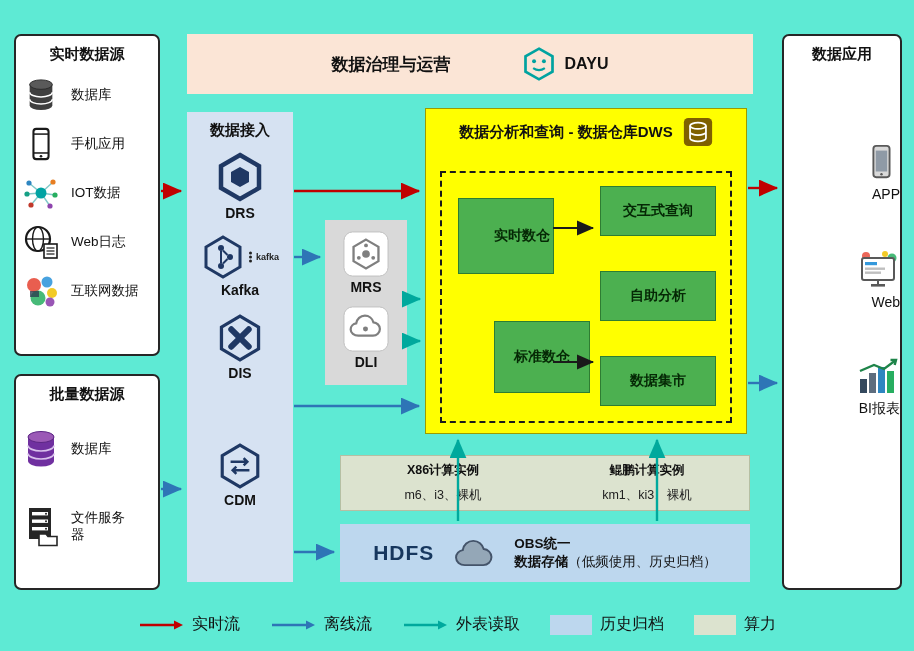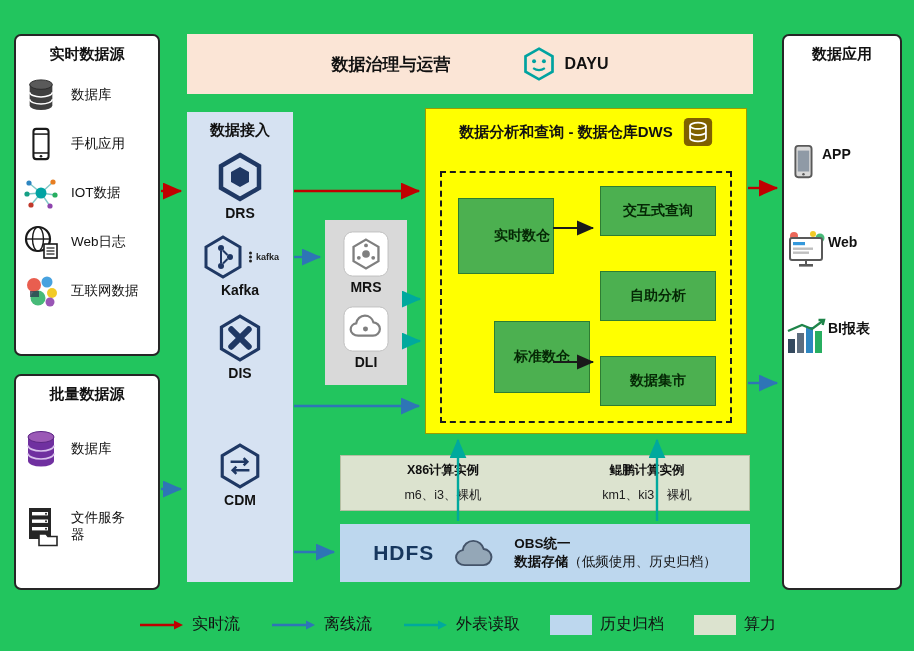--- a/index.html
+++ b/index.html
@@ -1,17 +1,17 @@
 <!DOCTYPE html>
 <html><head>
 <meta charset="utf-8">
 <style>
   * { margin:0; padding:0; box-sizing:border-box; }
   body { font-family:"Liberation Sans","DejaVu Sans",sans-serif; background:#ffffff; }
-  .canvas { position:relative; width:914px; height:651px; background:#22c55e; overflow:hidden; }
+  .canvas { position:relative; width:914px; height:651px; background:#5eead4; overflow:hidden; }
 
   .outline-box { position:absolute; background:#fff; border:2px solid #262626; border-radius:7px; }
   .box-title { font-weight:bold; font-size:15px; text-align:center; padding-top:9px; color:#111; }
 
   
   .src-item { display:flex; align-items:center; gap:9px; padding-left:4px; margin-top:13px; }
   .src-icon { width:42px; display:flex; justify-content:center; flex:0 0 42px; }
   .src-label { font-size:13.5px; color:#111; line-height:1.25; }
 
   
@@ -41,21 +41,21 @@
   .dws-dashed { position:absolute; left:14px; top:62px; width:292px; height:252px; border:2px dashed #1a1a1a; }
   .dws-green { position:absolute; background:#4cb050; border:1px solid #2e7d32; display:flex; align-items:center;
                justify-content:center; font-weight:bold; font-size:14px; color:#052805; }
   .g-rt  { left:16px; top:25px;  width:96px;  height:76px;padding-left:32px; }
   .g-std { left:16px; top:148px; width:96px;  height:72px;margin-left:36px; }
   .g-iq  { left:158px; top:13px;  width:116px; height:50px; }
   .g-sa  { left:158px; top:98px;  width:116px; height:50px; }
   .g-dm  { left:158px; top:183px; width:116px; height:50px; }
 
   
-  .app-item { display:flex; flex-direction:row; align-items:flex-start;font-weight:bold; }
+  .app-item { display:flex; flex-direction:column; align-items:flex-end; }
   .app-label { font-size:14px; color:#111; margin-top:4px; }
 
   
   .compute { position:absolute; left:340px; top:455px; width:410px; height:56px; background:#dce3cf;
              border:1px solid #b5bfa3; display:flex; align-items:center; }
   .compute-col { flex:1; text-align:center; }
   .compute-title { font-weight:bold; font-size:12.5px; color:#111; }
   .compute-spec { font-size:12.5px; color:#222; margin-top:8px; }
 
   

